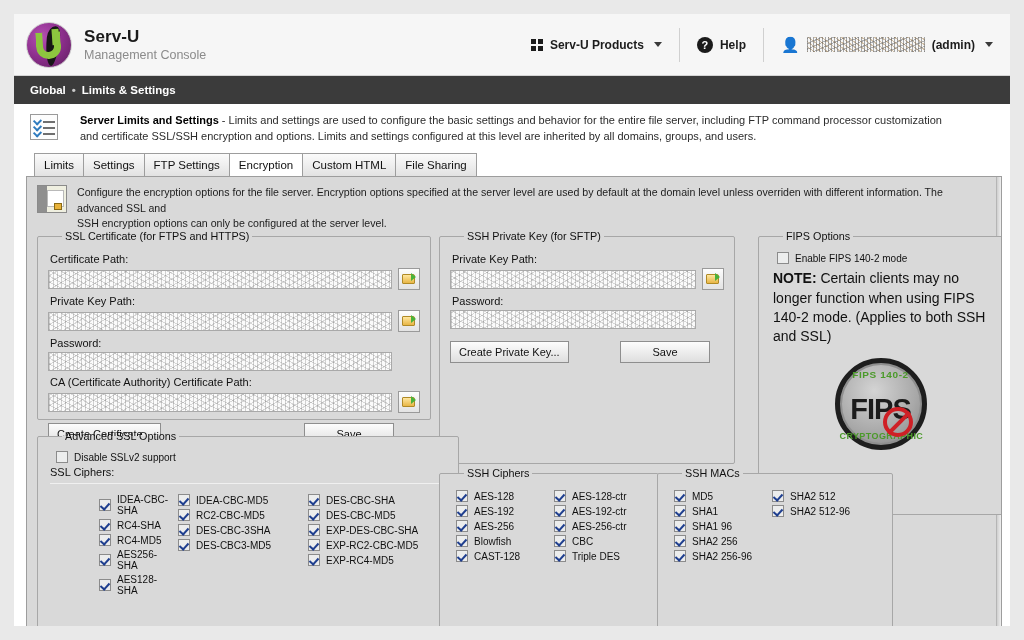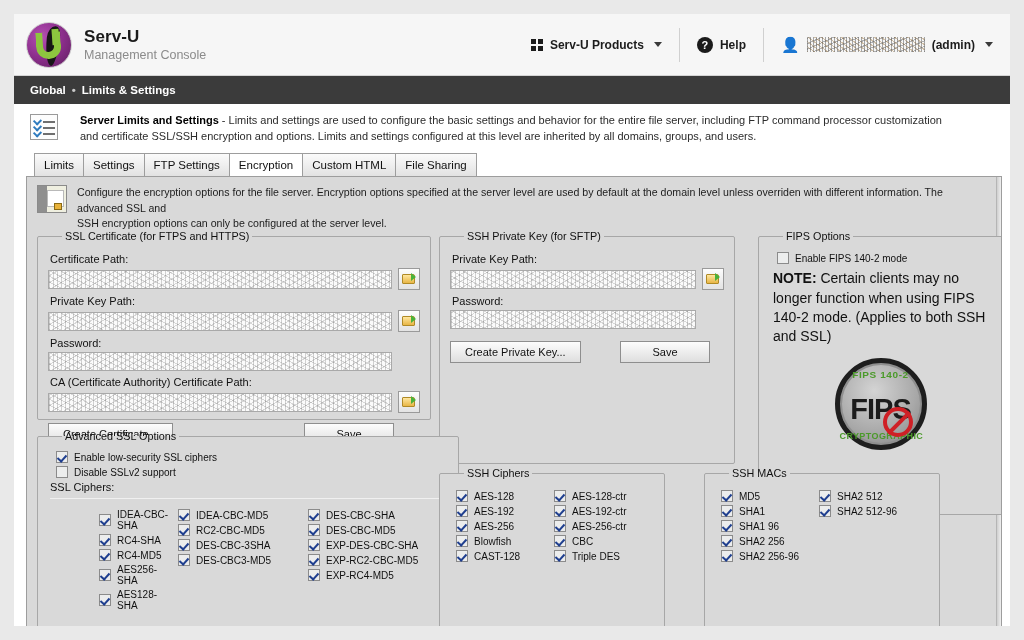--- a/index.html
+++ b/index.html
@@ -166,21 +166,21 @@
   }
   .browse-btn .folder {
     position:absolute; left:3px; top:5px; width: 13px; height: 10px;
     background: linear-gradient(#ffe7a0,#e8b646); border:1px solid #b08a26; border-radius: 1px 2px 1px 1px;
   }
   .browse-btn .arrow {
     position:absolute; right:3px; top:4px; width:0;height:0;
     border-left: 5px solid #49b23a; border-top:4px solid transparent; border-bottom:4px solid transparent;
   }
   .btn {
-    font-size: 11px; color: #111; padding: 4px 14px;
+    font-size: 11px; color: #111; padding: 4px 8px;
     border: 1px solid #8e8e8e; background: linear-gradient(#fcfcfc,#dedede);
     cursor: pointer; min-width: 90px; text-align:center;
   }
 
   
   .cb-row { display:flex; align-items:center; gap:6px; font-size: 10px; color:#111; margin: 3px 0; }
   .cbx {
     width: 12px; height: 12px; flex:none;
     border: 1px solid #8b8b8b; background: #eceded; position: relative;
   }
@@ -398,24 +398,20 @@
         <div class="arc-top">FIPS 140-2</div>
         <div class="fips-word">FIPS</div>
         <div class="arc-bot">CRYPTOGRAPHIC</div>
         <div class="no"></div>
       </div>
     </fieldset>
 
     <fieldset class="grp" style="left:10px; top:253px; width:394px; height:203px;">
       <legend>Advanced SSL Options</legend>
       <div class="cb-row" style="margin-left:8px;">
-        <span class="cbx on"></span>
-        <span>Enable low-security SSL ciphers</span>
-      </div>
-      <div class="cb-row" style="margin-left:8px;">
         <span class="cbx"></span>
         <span>Disable SSLv2 support</span>
       </div>
       <div style="font-size:11px;color:#111;margin:3px 0 0 2px;">SSL Ciphers:</div>
       <div class="divider"></div>
       <div style="display:flex; gap:6px; margin-left:6px;">
         <div style="width:118px;padding-left:45px;">
           <div class="cb-row">
               <span class="cbx on"></span>
               <span>IDEA-CBC-SHA</span>
@@ -523,21 +519,21 @@
               <span>CBC</span>
             </div>
           <div class="cb-row">
               <span class="cbx on"></span>
               <span>Triple DES</span>
             </div>
         </div>
       </div>
     </fieldset>
 
-    <fieldset class="grp" style="left:677px; top:290px; width:222px; height:166px;">
+    <fieldset class="grp" style="left:630px; top:290px; width:222px; height:166px;">
       <legend>SSH MACs</legend>
       <div style="display:flex; gap:6px; margin-left:6px; margin-top:2px;">
         <div style="width:92px;">
           <div class="cb-row">
               <span class="cbx on"></span>
               <span>MD5</span>
             </div>
           <div class="cb-row">
               <span class="cbx on"></span>
               <span>SHA1</span>

